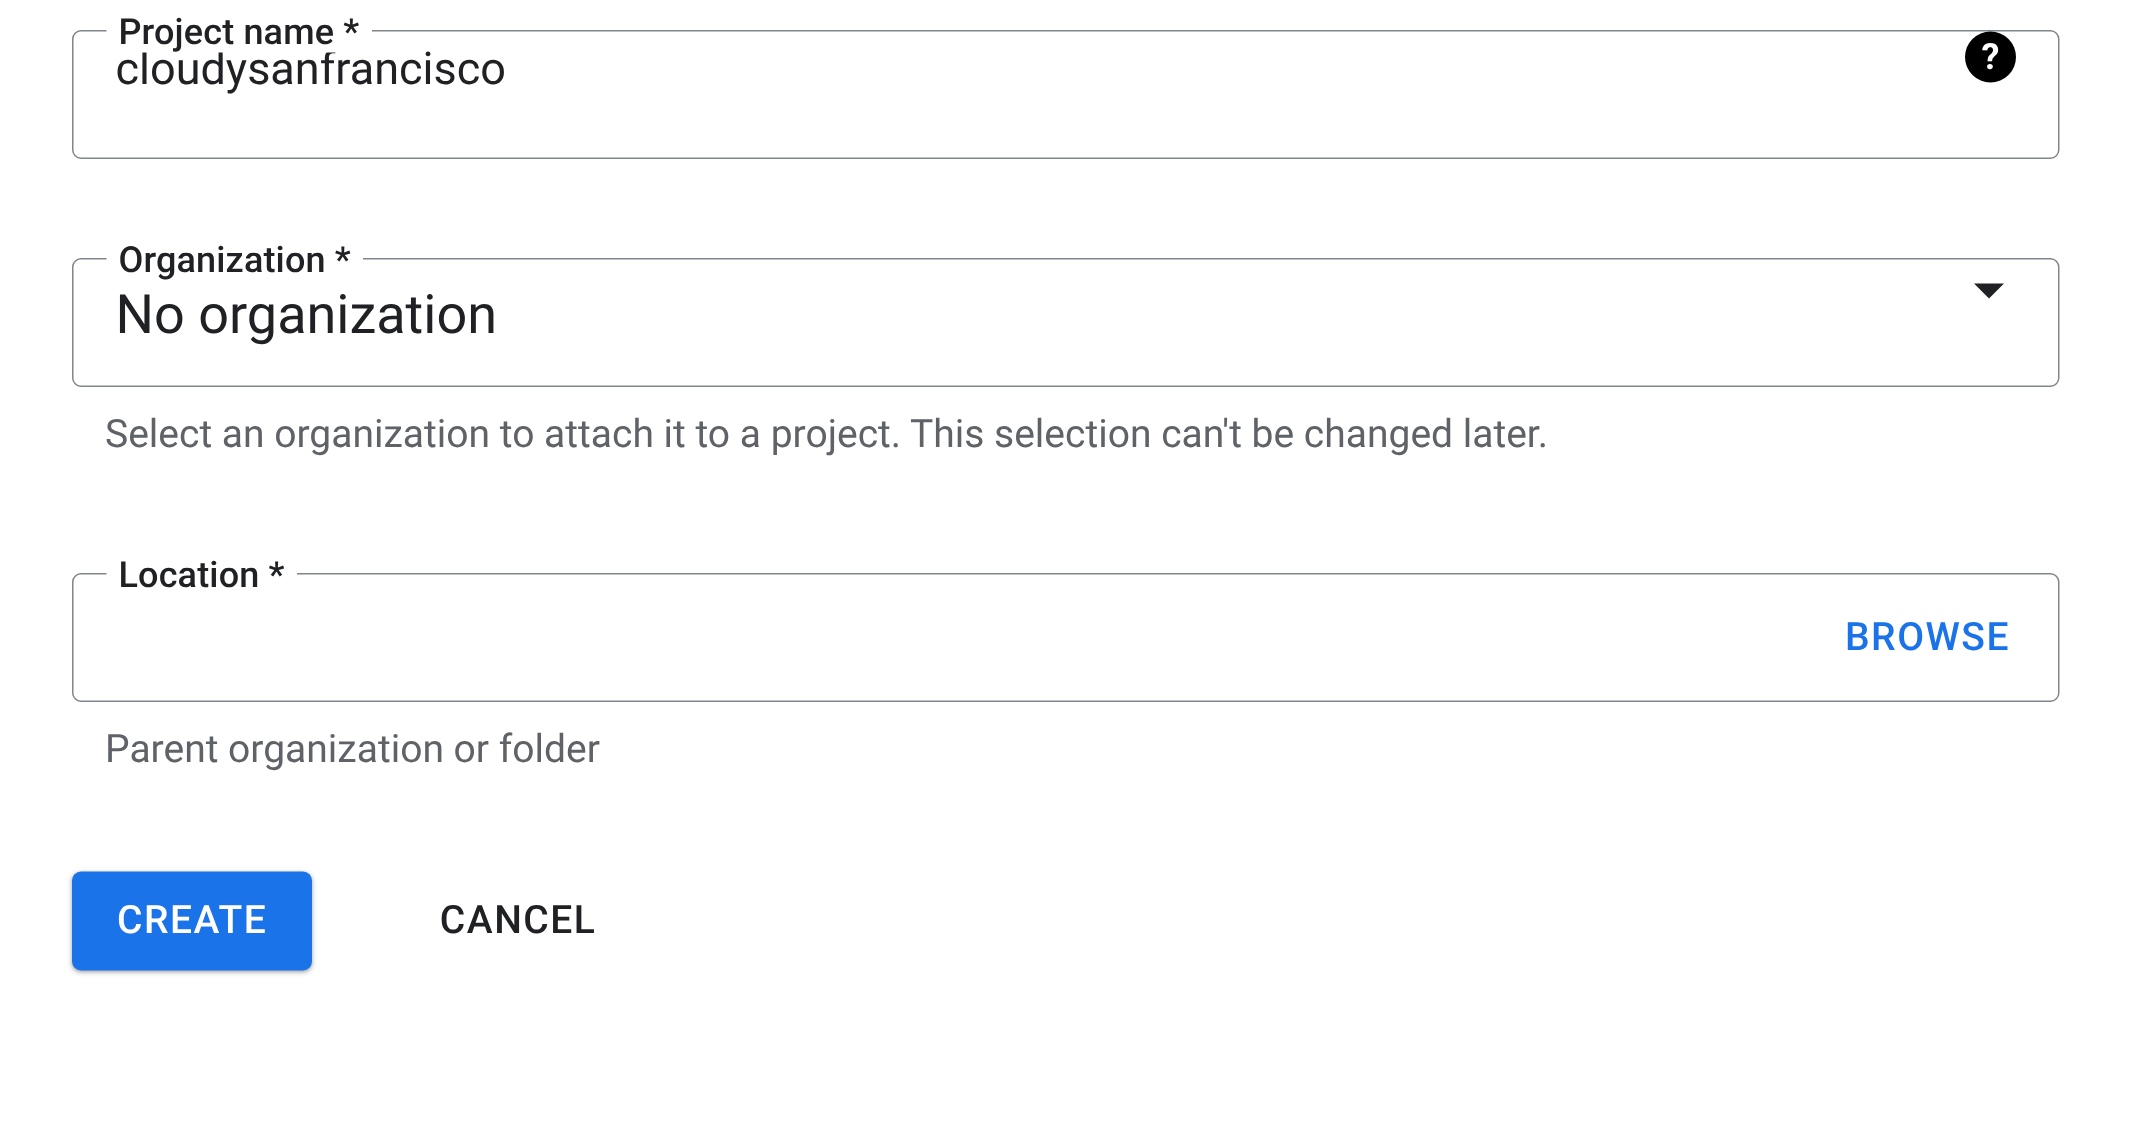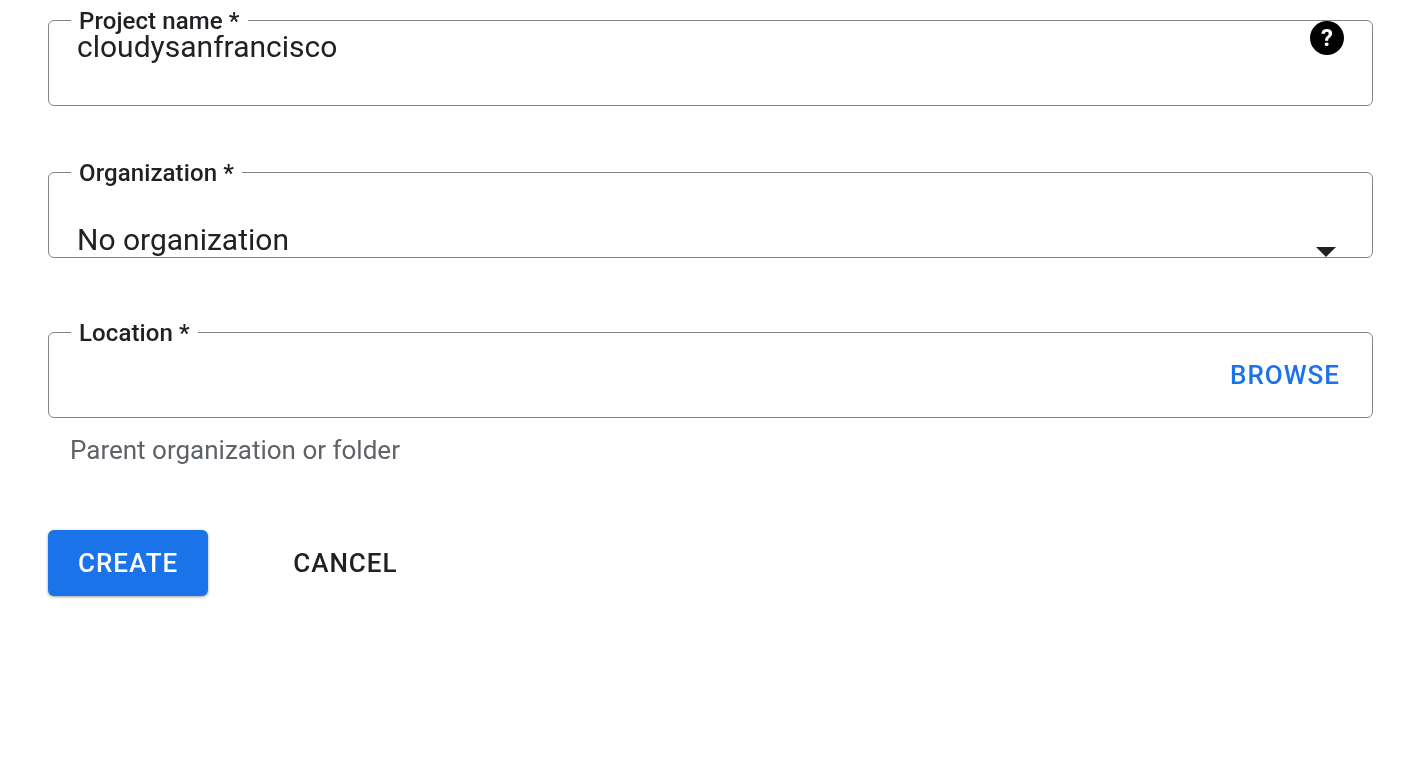--- a/index.html
+++ b/index.html
@@ -96,29 +96,29 @@
       color: #5f6368;
       padding: 14px 22px 0;
       line-height: 1.4;
     }
     
     .select-field {
       position: relative;
       border: 1px solid #80868b;
       border-radius: 6px;
       display: flex;
-      align-items: flex-end;
+      align-items: flex-start;
       min-height: 86px;
-      padding: 0 28px;
+      padding: 16px 28px;
       cursor: pointer;
     }
     
     .select-value {
       flex: 1;
-      font-size: 30px;
+      font-size: 36px;
       color: #202124;
     }
     
     .dropdown-arrow {
       width: 0;
       height: 0;
       border-left: 10px solid transparent;
       border-right: 10px solid transparent;
       border-top: 10px solid #202124;
       margin-right: 8px;
@@ -200,20 +200,21 @@
   </div>
 
   <div class="spacer-org"></div>
 
   <div class="field-group">
     <div class="select-field">
       <span class="field-label">Organization *</span>
       <span class="select-value">No organization</span>
       <div class="dropdown-arrow"></div>
     </div>
+    <div class="helper-sub">Select an organization to attach it to a project. This selection can't be changed later.</div>
   </div>
 
   <div class="spacer-loc"></div>
 
   <div class="field-group">
     <div class="location-field">
       <span class="field-label">Location *</span>
       <input class="field-input" type="text" style="flex: 1 1 0%;" value="">
       <span class="browse-link">BROWSE</span>
     </div>

